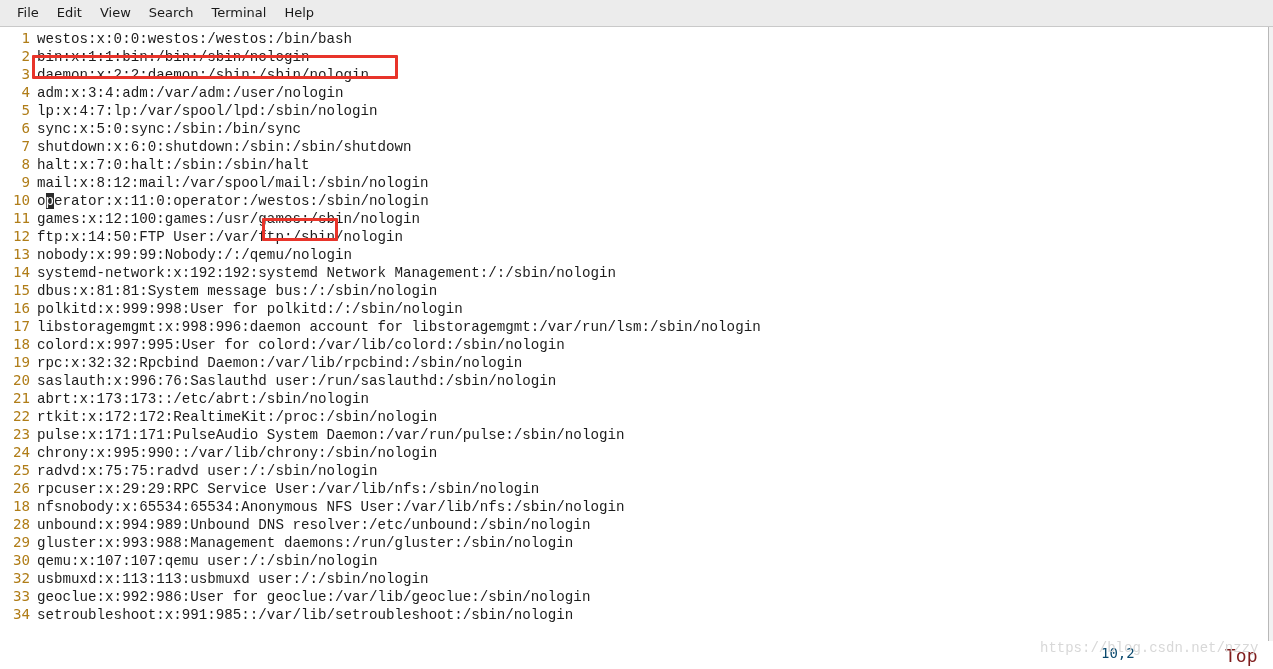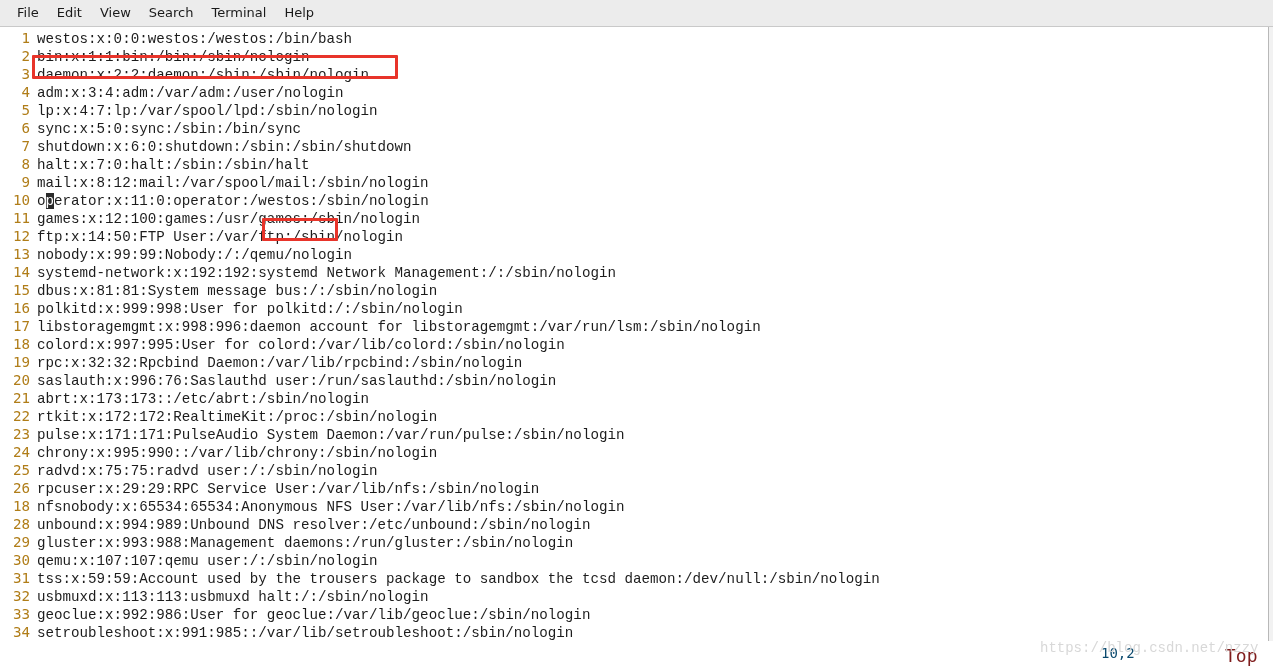--- a/index.html
+++ b/index.html
@@ -202,22 +202,21 @@
       <div class="code-line"><span class="lnum">21</span><span class="ltext">abrt:x:173:173::/etc/abrt:/sbin/nologin</span></div>
       <div class="code-line"><span class="lnum">22</span><span class="ltext">rtkit:x:172:172:RealtimeKit:/proc:/sbin/nologin</span></div>
       <div class="code-line"><span class="lnum">23</span><span class="ltext">pulse:x:171:171:PulseAudio System Daemon:/var/run/pulse:/sbin/nologin</span></div>
       <div class="code-line"><span class="lnum">24</span><span class="ltext">chrony:x:995:990::/var/lib/chrony:/sbin/nologin</span></div>
       <div class="code-line"><span class="lnum">25</span><span class="ltext">radvd:x:75:75:radvd user:/:/sbin/nologin</span></div>
       <div class="code-line"><span class="lnum">26</span><span class="ltext">rpcuser:x:29:29:RPC Service User:/var/lib/nfs:/sbin/nologin</span></div>
       <div class="code-line"><span class="lnum">18</span><span class="ltext">nfsnobody:x:65534:65534:Anonymous NFS User:/var/lib/nfs:/sbin/nologin</span></div>
       <div class="code-line"><span class="lnum">28</span><span class="ltext">unbound:x:994:989:Unbound DNS resolver:/etc/unbound:/sbin/nologin</span></div>
       <div class="code-line"><span class="lnum">29</span><span class="ltext">gluster:x:993:988:Management daemons:/run/gluster:/sbin/nologin</span></div>
       <div class="code-line"><span class="lnum">30</span><span class="ltext">qemu:x:107:107:qemu user:/:/sbin/nologin</span></div>
-      <div class="code-line"><span class="lnum">31</span><span class="ltext">tss:x:59:59:Account used by the trousers package to sandbox the tcsd daemon:/dev/null:/sbin/nologin</span></div>
-      <div class="code-line"><span class="lnum">32</span><span class="ltext">usbmuxd:x:113:113:usbmuxd halt:/:/sbin/nologin</span></div>
+      <div class="code-line"><span class="lnum">32</span><span class="ltext">usbmuxd:x:113:113:usbmuxd user:/:/sbin/nologin</span></div>
       <div class="code-line"><span class="lnum">33</span><span class="ltext">geoclue:x:992:986:User for geoclue:/var/lib/geoclue:/sbin/nologin</span></div>
       <div class="code-line"><span class="lnum">34</span><span class="ltext">setroubleshoot:x:991:985::/var/lib/setroubleshoot:/sbin/nologin</span></div>
     </div>
   <div class="redbox" id="redbox-line1" style="border-color: rgb(232, 52, 42);"></div>
   <div class="redbox" id="redbox-line10" style="border-color: rgb(232, 52, 42);"></div>
 </div>
 
 <div id="scrollbar-track"></div>
 
 <div id="statusline">

